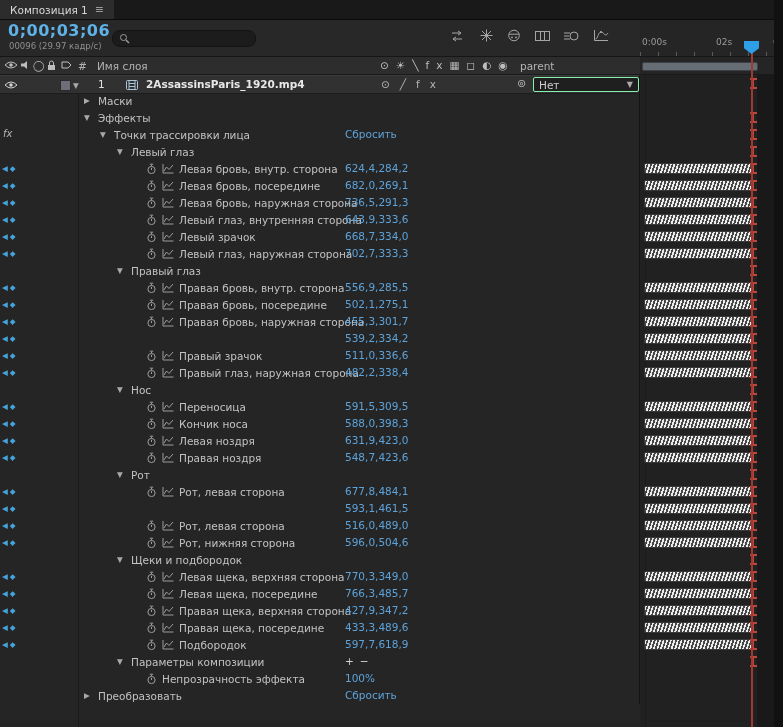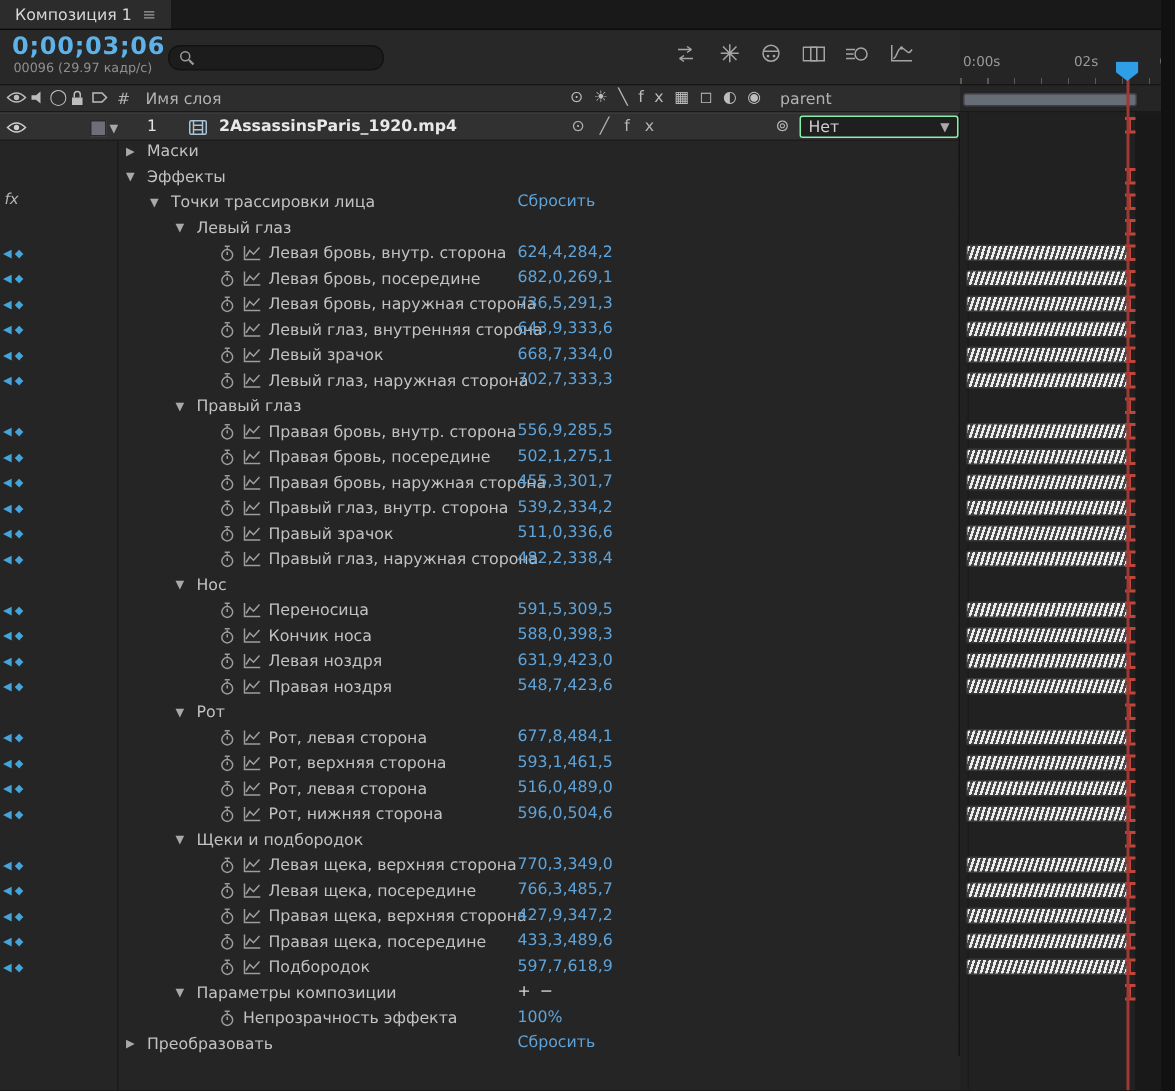--- a/index.html
+++ b/index.html
@@ -532,37 +532,20 @@
           <div class="strip"></div>
           <div class="redmark"></div>
         </div>
       </div>
       <div class="row">
         <div class="row-left">
           <span class="nav">
             <span>◀</span>
             <span>◆</span>
           </span>
-          <div class="content" style="left: 146px;">
-            <span class="iconbtn">
-              <svg width="11" height="12" viewBox="0 0 11 12">
-                <circle cx="5.5" cy="7" r="3.6" fill="none" stroke="#9d9d9d"></circle>
-                <line x1="5.5" y1="3.4" x2="5.5" y2="1.8" stroke="#9d9d9d"></line>
-                <line x1="3.8" y1="1.2" x2="7.2" y2="1.2" stroke="#9d9d9d"></line>
-                <line x1="5.5" y1="7" x2="5.5" y2="4.8" stroke="#9d9d9d"></line>
-              </svg>
-            </span>
-            <span class="iconbtn">
-              <svg width="12" height="11" viewBox="0 0 12 11">
-                <path d="M1 1 V10 H11.5" stroke="#9d9d9d" fill="none"></path>
-                <polyline points="2,8 4.5,4 7,6.5 11,2" fill="none" stroke="#9d9d9d"></polyline>
-              </svg>
-            </span>
-            <span class="lbl">Правый глаз, внутр. сторона</span>
-          </div>
           <span class="val">539,2,334,2</span>
         </div>
         <div class="row-right">
           <div class="strip"></div>
           <div class="redmark"></div>
         </div>
       </div>
       <div class="row">
         <div class="row-left">
           <span class="nav">
@@ -794,37 +777,20 @@
           <div class="strip"></div>
           <div class="redmark"></div>
         </div>
       </div>
       <div class="row">
         <div class="row-left">
           <span class="nav">
             <span>◀</span>
             <span>◆</span>
           </span>
-          <div class="content" style="left: 146px;">
-            <span class="iconbtn">
-              <svg width="11" height="12" viewBox="0 0 11 12">
-                <circle cx="5.5" cy="7" r="3.6" fill="none" stroke="#9d9d9d"></circle>
-                <line x1="5.5" y1="3.4" x2="5.5" y2="1.8" stroke="#9d9d9d"></line>
-                <line x1="3.8" y1="1.2" x2="7.2" y2="1.2" stroke="#9d9d9d"></line>
-                <line x1="5.5" y1="7" x2="5.5" y2="4.8" stroke="#9d9d9d"></line>
-              </svg>
-            </span>
-            <span class="iconbtn">
-              <svg width="12" height="11" viewBox="0 0 12 11">
-                <path d="M1 1 V10 H11.5" stroke="#9d9d9d" fill="none"></path>
-                <polyline points="2,8 4.5,4 7,6.5 11,2" fill="none" stroke="#9d9d9d"></polyline>
-              </svg>
-            </span>
-            <span class="lbl">Рот, верхняя сторона</span>
-          </div>
           <span class="val">593,1,461,5</span>
         </div>
         <div class="row-right">
           <div class="strip"></div>
           <div class="redmark"></div>
         </div>
       </div>
       <div class="row">
         <div class="row-left">
           <span class="nav">

